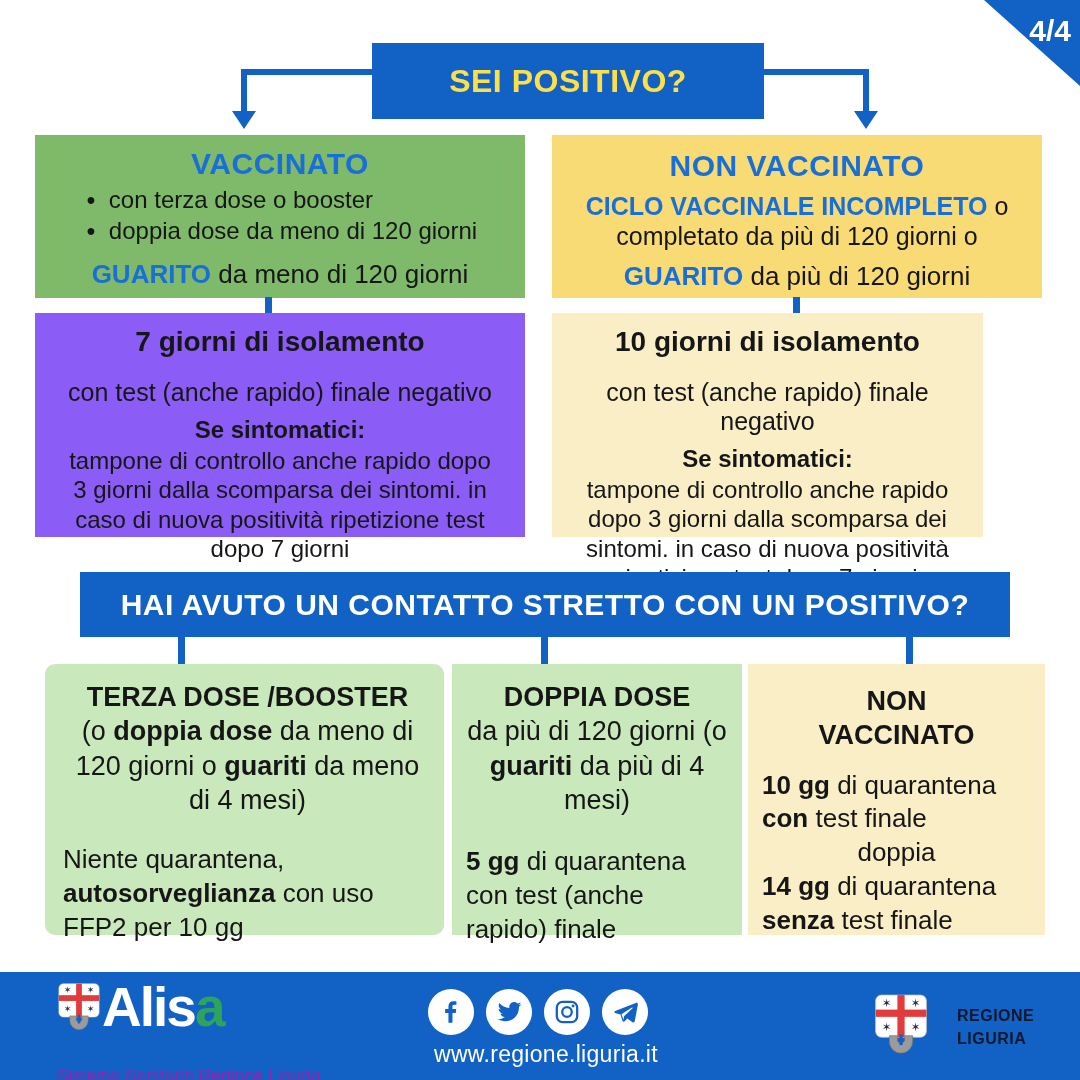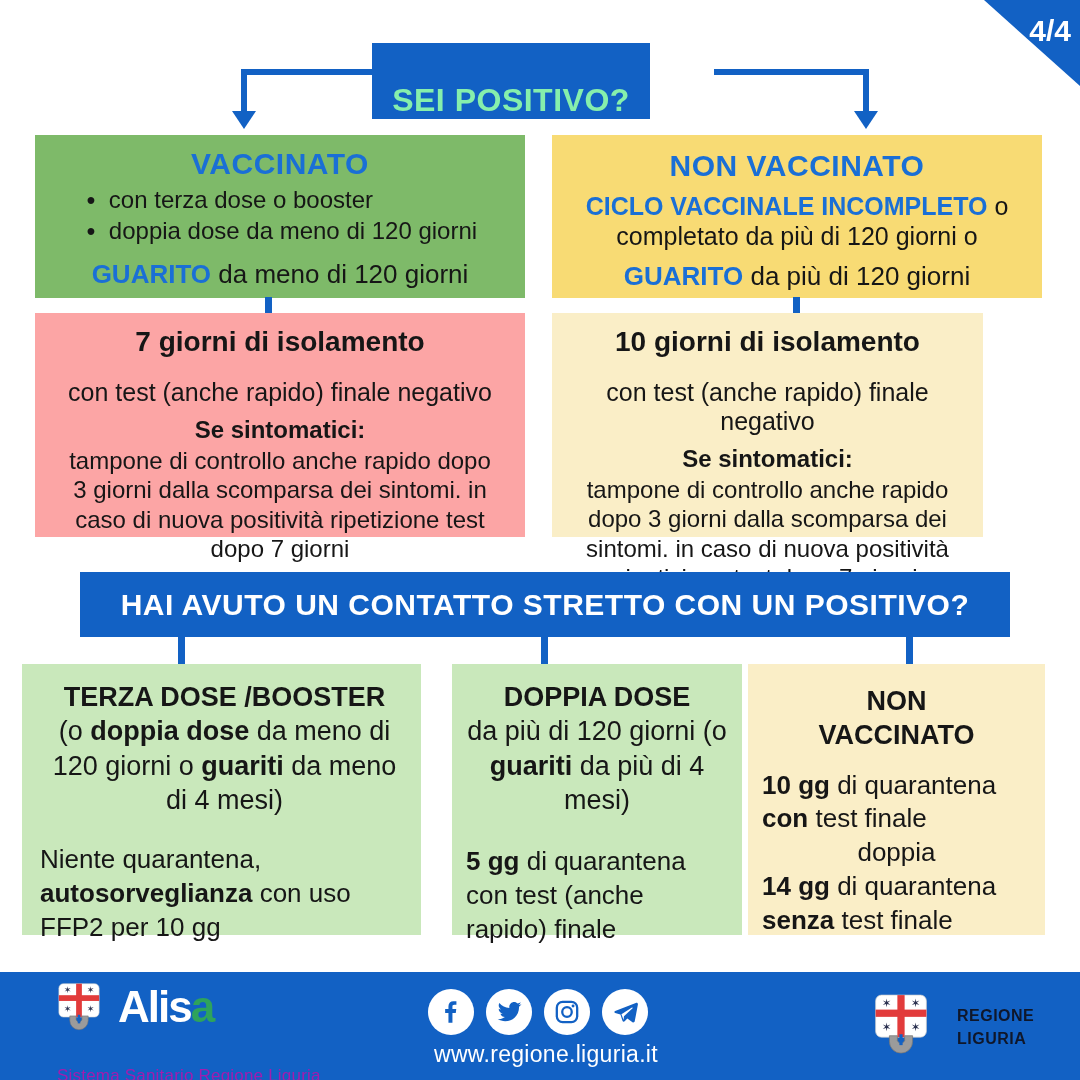--- a/index.html
+++ b/index.html
@@ -10,23 +10,23 @@
   .b{font-weight:700;}
   [data-bind-rich]{white-space:pre-line;}
   .preline{white-space:pre-line;}
 
   
   .corner{position:absolute;top:0;right:0;width:96px;height:86px;background:#1261c4;
     clip-path:polygon(0 0,100% 0,100% 100%);}
   .corner span{position:absolute;top:14px;right:9px;color:#fff;font-weight:700;font-size:30px;}
 
   
-  .q1-title{position:absolute;left:372px;top:43px;width:278px;height:76px;background:#1261c4;
-    color:#86efac;font-size:32px;font-weight:700;letter-spacing:.5px;
-    display:flex;align-items:flex-end;justify-content:center;}
+  .q1-title{position:absolute;left:372px;top:43px;width:392px;height:76px;background:#1261c4;
+    color:#fde047;font-size:32px;font-weight:700;letter-spacing:.5px;
+    display:flex;align-items:center;justify-content:center;}
 
   
   .conn{position:absolute;background:#1261c4;}
   .arm-left{left:244px;top:69px;width:128px;height:6px;}
   .arm-right{left:714px;top:69px;width:152px;height:6px;}
   .drop-left{left:241px;top:69px;width:6px;height:43px;}
   .drop-right{left:863px;top:69px;width:6px;height:43px;}
   .arrow{position:absolute;width:0;height:0;border-left:12px solid transparent;
     border-right:12px solid transparent;border-top:18px solid #1261c4;}
   .arrow-left{left:232px;top:111px;}
@@ -46,49 +46,49 @@
   .vax li{font-size:24px;line-height:1.3;padding-left:26px;position:relative;}
   .vax li::before{content:"•";position:absolute;left:4px;font-weight:700;}
   .recov{font-size:26px;margin-top:13px;}
   .nonvax{left:552px;top:135px;width:490px;height:163px;background:#f8db74;text-align:center;padding-top:14px;}
   .nv-line1{font-size:25px;margin-top:9px;}
   .nv-line2{font-size:25px;margin-top:1px;}
   .nonvax .recov{margin-top:10px;}
 
   
   .res{text-align:center;padding:13px 28px 0 28px;}
-  .res-left{left:35px;top:313px;width:490px;height:224px;background:#fca5a5;}
+  .res-left{left:35px;top:313px;width:490px;height:224px;background:#8b5cf6;}
   .res-right{left:552px;top:313px;width:431px;height:224px;background:#faeec7;}
   .res h3{margin:0;font-size:28px;font-weight:700;}
   .res .sub{font-size:25px;margin-top:20px;}
   .res .sympt{font-size:24px;font-weight:700;margin-top:9px;}
   .res .bodytxt{font-size:24px;line-height:1.22;margin-top:2px;}
 
   
   .q2-title{position:absolute;left:80px;top:572px;width:930px;height:65px;background:#1261c4;
     color:#fff;font-size:30px;font-weight:700;letter-spacing:.5px;
     display:flex;align-items:center;justify-content:center;}
 
   
   .card{top:664px;height:271px;padding:16px 14px 0 14px;}
   .card .head{text-align:center;font-size:27px;line-height:1.27;}
   .card .bodytxt{text-align:left;font-size:26px;line-height:1.3;}
-  .card1{left:22px;width:399px;background:#c9e8bb;padding-left:18px;padding-right:12px;}
+  .card1{left:45px;width:399px;background:#c9e8bb;padding-left:18px;padding-right:12px;border-radius:10px;}
   .card1 .bodytxt{margin-top:26px;}
   .card2{left:452px;width:290px;background:#c9e8bb;}
   .card2 .bodytxt{margin-top:28px;}
   .card3{left:748px;width:297px;background:#faeec7;}
   .card3 .head{margin-top:4px;}
   .card3 .bodytxt{margin-top:16px;}
   .card3 .oppure{text-align:center;font-size:26px;line-height:1.3;}
 
   
   .footer{position:absolute;left:0;top:972px;width:1080px;height:108px;background:#1261c4;}
   .alisa{position:absolute;left:56px;top:981px;display:flex;align-items:flex-start;}
-  .alisa-name{font-size:44px;font-weight:700;color:#fff;letter-spacing:-2px;line-height:52px;margin-left:16px;}
+  .alisa-name{font-size:55px;font-weight:700;color:#fff;letter-spacing:-2px;line-height:52px;margin-left:0;}
   .alisa-name .green-a{color:#2ea35c;}
   .alisa-sub{position:absolute;left:57px;top:1066px;color:#a21caf;font-weight:400;font-size:17px;letter-spacing:.2px;}
   .social{position:absolute;left:428px;top:989px;display:flex;gap:12px;}
   .sc{width:46px;height:46px;border-radius:50%;background:#fff;display:flex;align-items:center;justify-content:center;}
   .url{position:absolute;left:414px;top:1041px;width:264px;text-align:center;color:#fff;font-size:23px;letter-spacing:.3px;}
   .regione{position:absolute;left:872px;top:992px;display:flex;align-items:center;}
   .regione-text{color:#0f172a;font-weight:700;font-size:16px;line-height:23px;letter-spacing:.5px;margin-left:27px;}
 </style>
 </head>
 <body>

